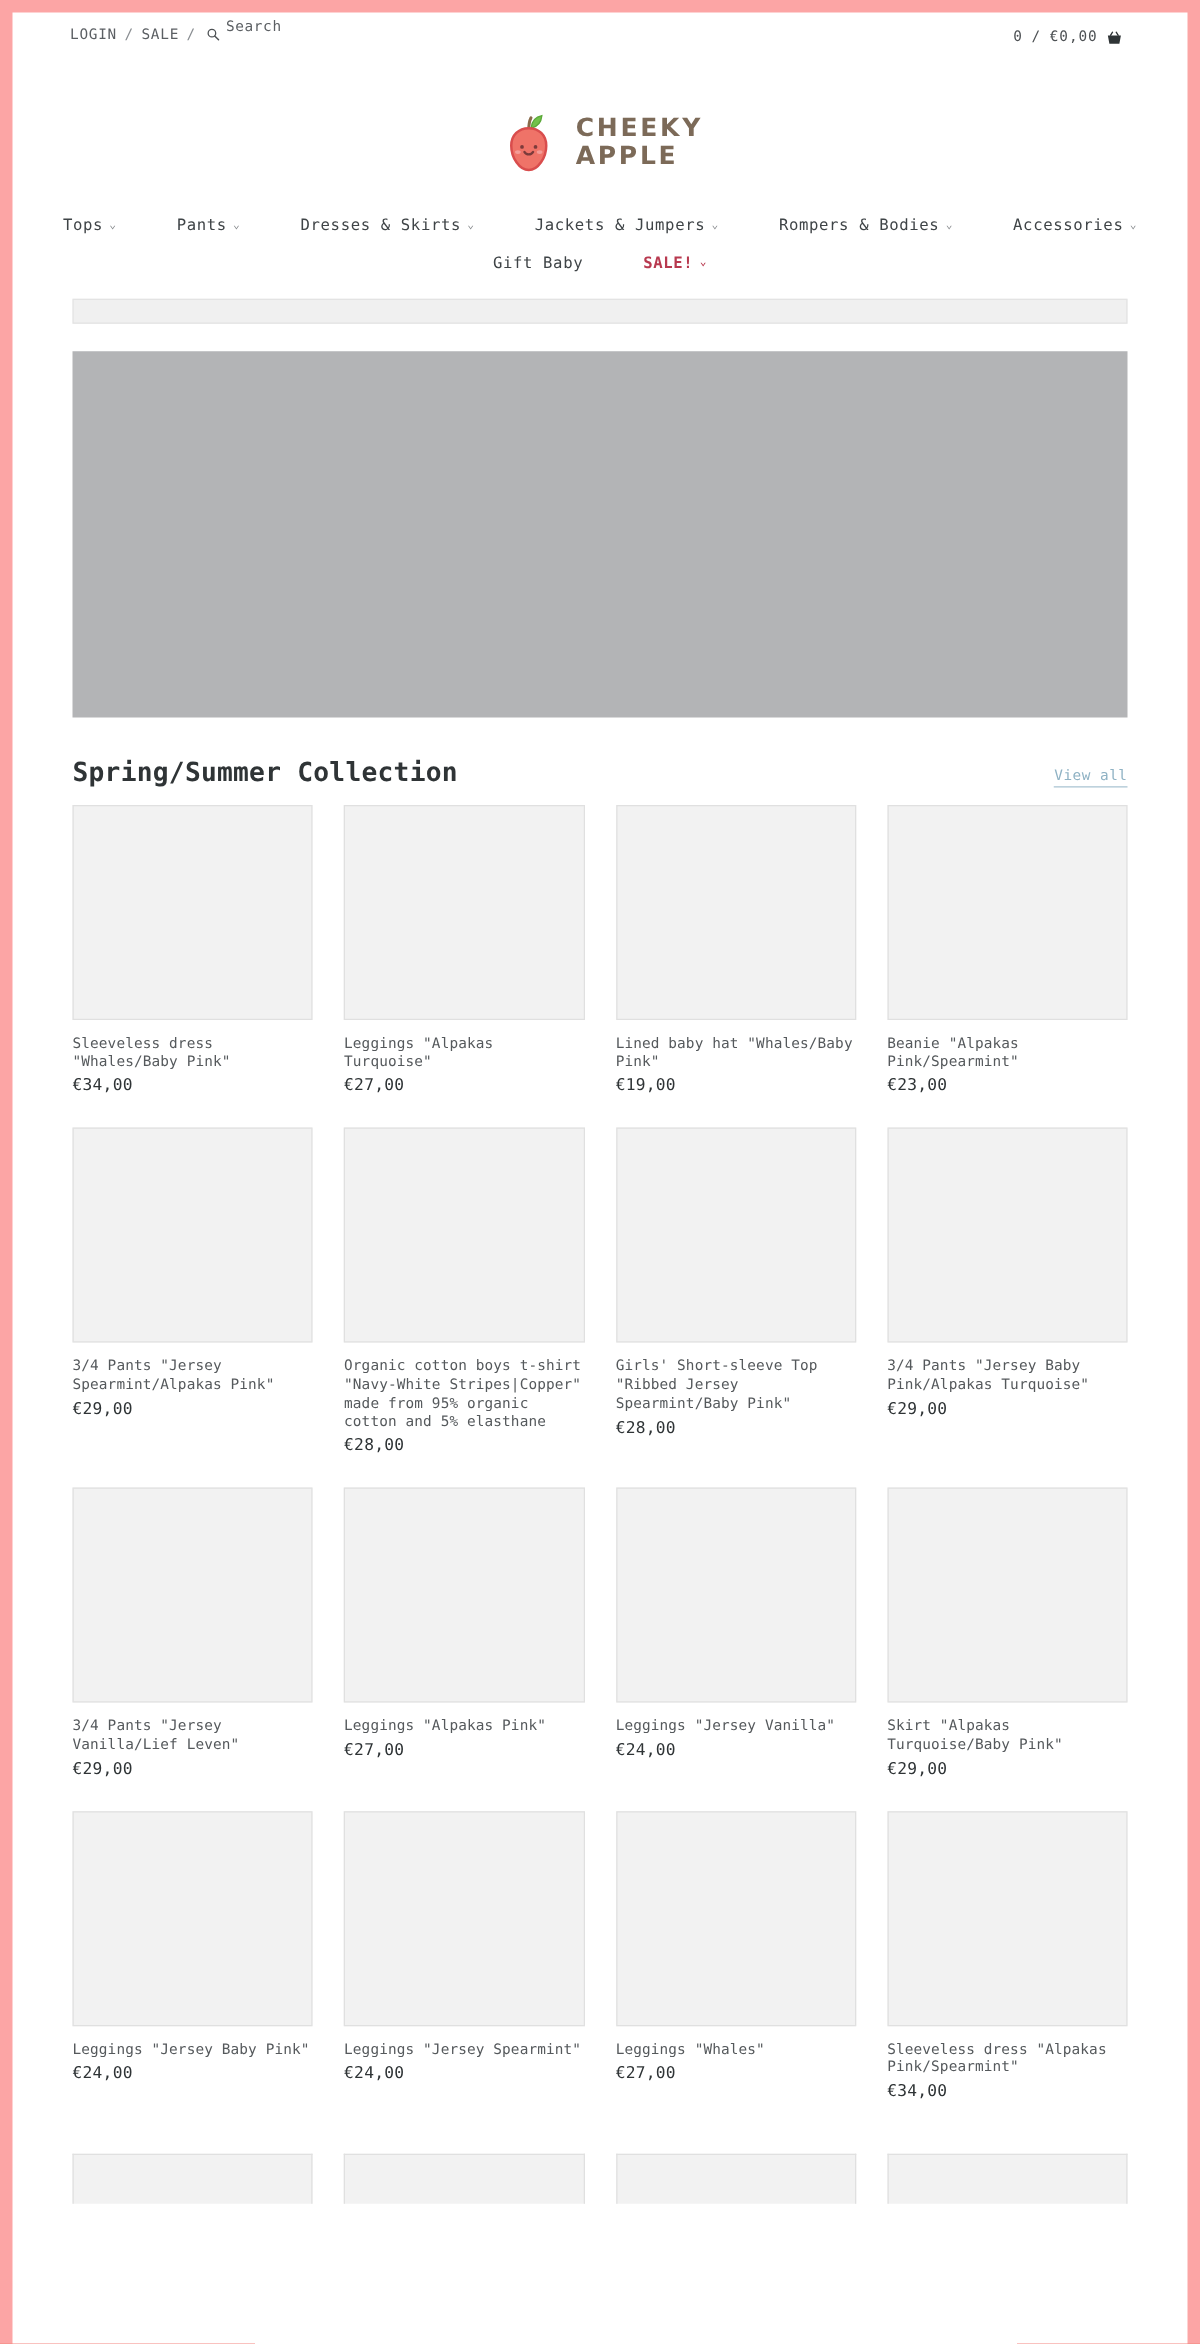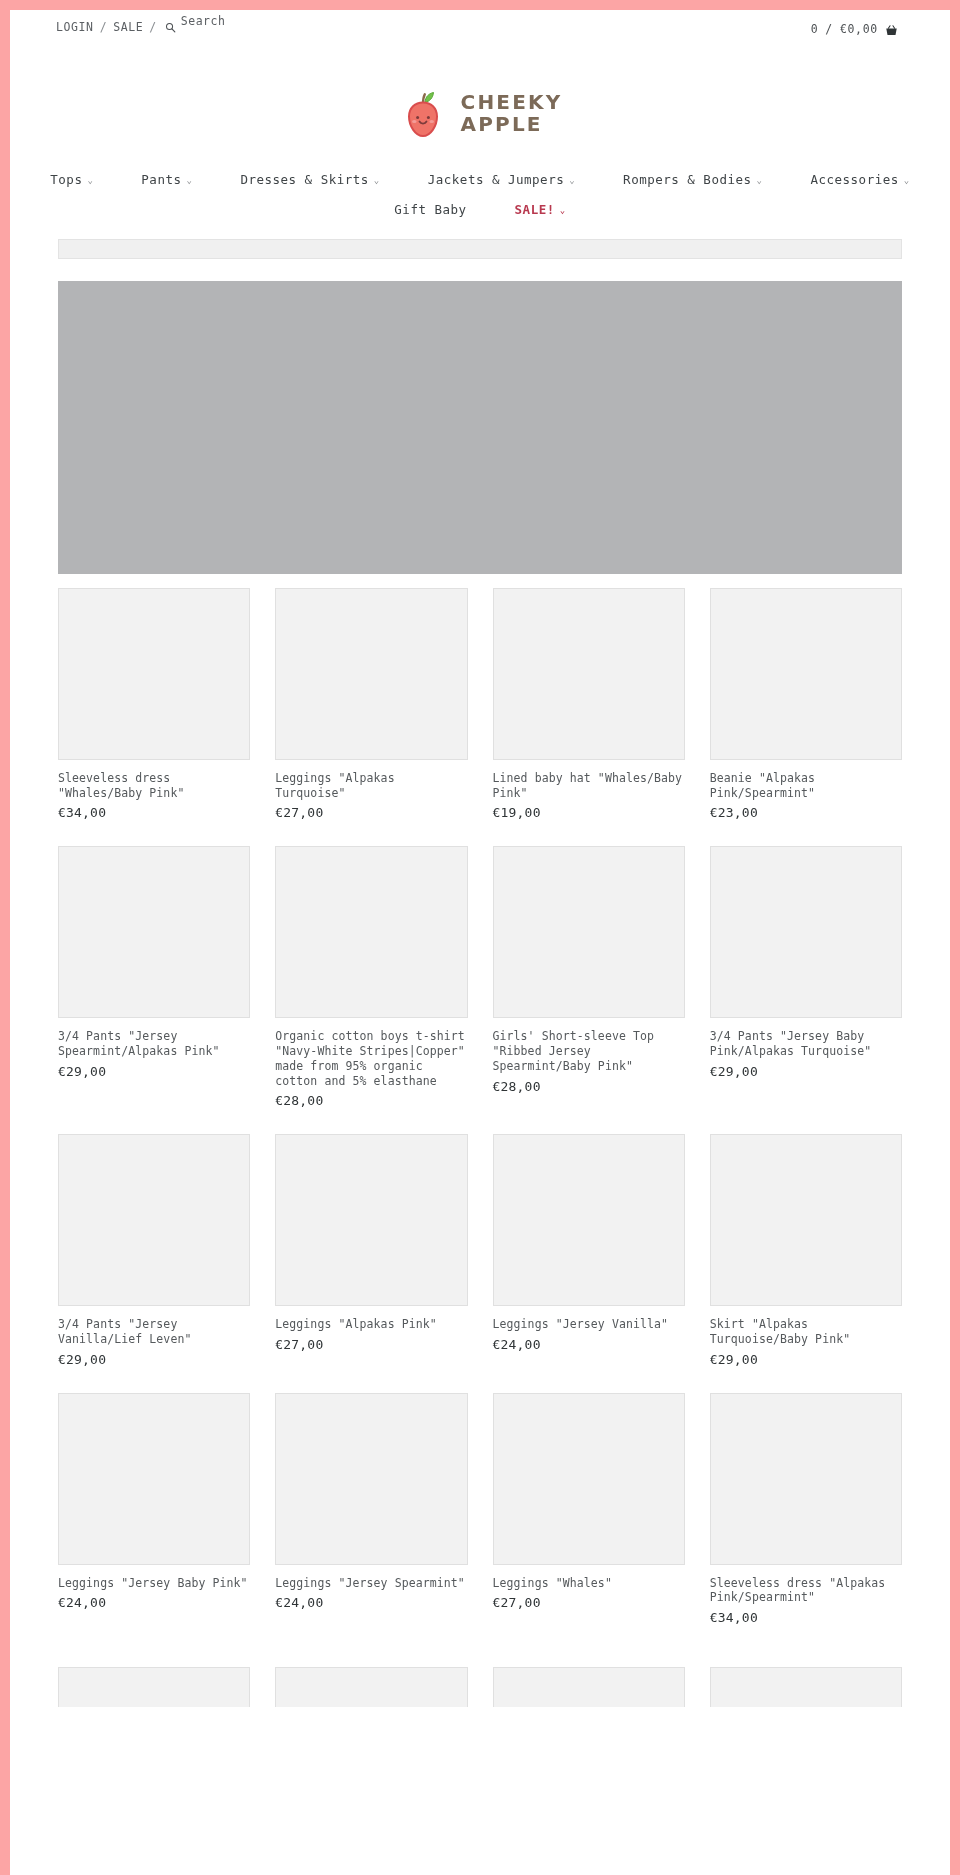--- a/index.html
+++ b/index.html
@@ -318,20 +318,24 @@
             <span>SALE!</span>
             <span class="caret">⌄</span>
           </a>
         </div>
       </nav>
 
       <div class="strip"></div>
 
       <div class="hero"></div>
 
+      <div class="collection-head">
+        <h2 class="collection-title">Spring/Summer Collection</h2>
+        <a class="view-all" href="#">View all</a>
+      </div>
 
       <div class="grid">
         <div class="card">
           <div class="card-img"></div>
           <div class="card-title">Sleeveless dress "Whales/Baby Pink"</div>
           <div class="card-price">€34,00</div>
         </div>
         <div class="card">
           <div class="card-img"></div>
           <div class="card-title">Leggings "Alpakas Turquoise"</div>

